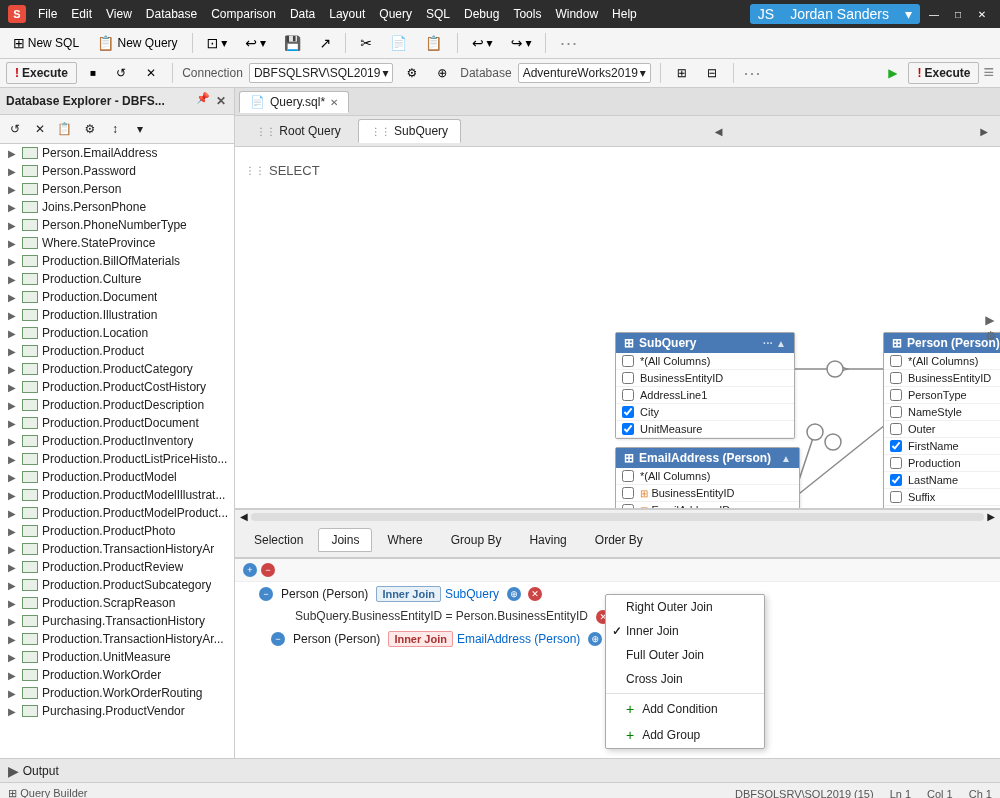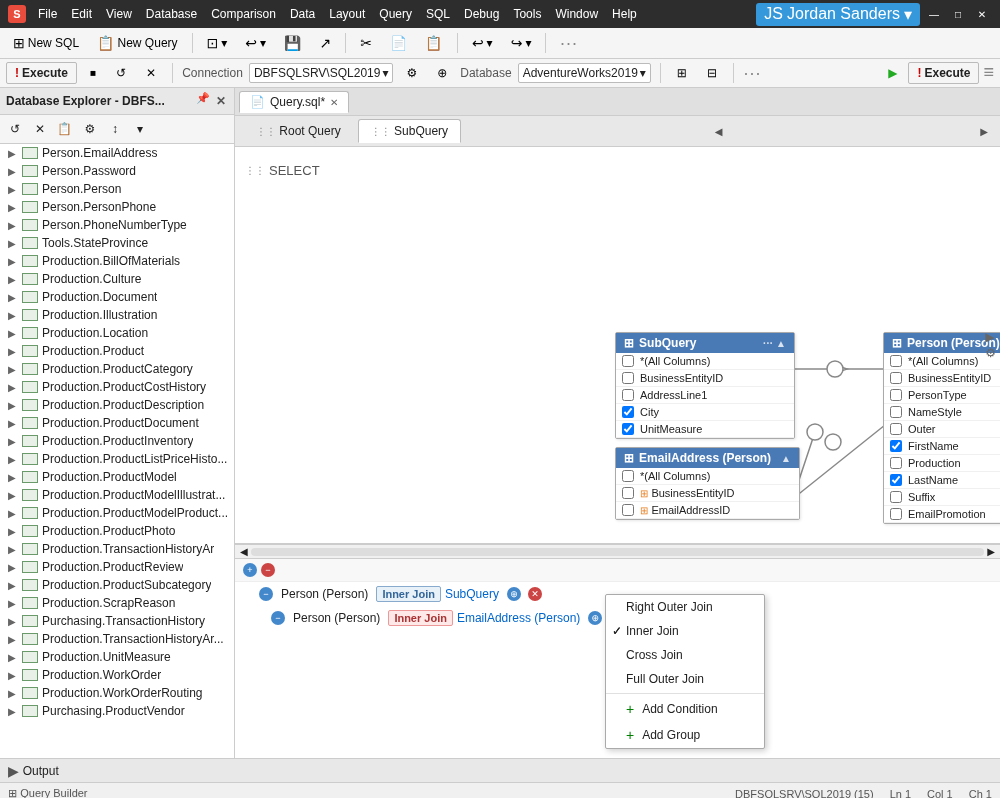--- a/index.html
+++ b/index.html
@@ -5,21 +5,21 @@
     * { box-sizing: border-box; margin: 0; padding: 0; }
     body { font-family: 'Segoe UI', Arial, sans-serif; font-size: 12px; background: #f0f0f0; color: #222; overflow: hidden; width: 1000px; height: 798px; }
 
     
     .title-bar { display: flex; align-items: center; justify-content: space-between; background: #2d2d2d; color: #fff; height: 28px; padding: 0 8px; }
     .title-bar-left { display: flex; align-items: center; gap: 6px; }
     .title-logo { width: 18px; height: 18px; background: #e74c3c; border-radius: 3px; display: flex; align-items: center; justify-content: center; font-weight: bold; font-size: 11px; color: white; }
     .title-menu { display: flex; gap: 2px; }
     .title-menu span { padding: 2px 6px; font-size: 12px; cursor: pointer; }
     .title-bar-right { display: flex; align-items: center; gap: 4px; }
-    .user-badge { background: #3498db; color: white; padding: 2px 8px; border-radius: 3px; font-size: 16px; display: flex; align-items: center; gap: 4px; }
+    .user-badge { background: #3498db; color: white; padding: 2px 8px; border-radius: 3px; font-size: 14px; display: flex; align-items: center; gap: 16px; }
     .win-btn { width: 20px; height: 20px; display: flex; align-items: center; justify-content: center; cursor: pointer; font-size: 10px; }
 
     
     .toolbar { background: #f5f5f5; border-bottom: 1px solid #ccc; display: flex; align-items: center; padding: 3px 6px; gap: 4px; flex-wrap: wrap; }
     .toolbar-btn { display: flex; align-items: center; gap: 3px; padding: 3px 6px; border: 1px solid transparent; background: transparent; cursor: pointer; font-size: 12px; border-radius: 2px; white-space: nowrap; }
     .toolbar-btn .icon { font-size: 14px; }
     .toolbar-sep { width: 1px; height: 20px; background: #ccc; margin: 0 3px; }
     .toolbar-dropdown { display: flex; align-items: center; gap: 2px; border: 1px solid #bbb; background: white; padding: 2px 4px; border-radius: 2px; }
 
     
@@ -244,31 +244,31 @@
           <span class="sidebar-item-text">Person.Password</span>
         </div>
         <div class="sidebar-item">
           <span class="expand-icon">▶</span>
           <span style="width:16px;height:12px;background:#e8f0e8;border:1px solid #6a9a6a;display:inline-block;margin-right:4px;flex-shrink:0;"></span>
           <span class="sidebar-item-text">Person.Person</span>
         </div>
         <div class="sidebar-item">
           <span class="expand-icon">▶</span>
           <span style="width:16px;height:12px;background:#e8f0e8;border:1px solid #6a9a6a;display:inline-block;margin-right:4px;flex-shrink:0;"></span>
-          <span class="sidebar-item-text">Person.PersonPhone</span>
+          <span class="sidebar-item-text">Joins.PersonPhone</span>
         </div>
         <div class="sidebar-item">
           <span class="expand-icon">▶</span>
           <span style="width:16px;height:12px;background:#e8f0e8;border:1px solid #6a9a6a;display:inline-block;margin-right:4px;flex-shrink:0;"></span>
           <span class="sidebar-item-text">Person.PhoneNumberType</span>
         </div>
         <div class="sidebar-item">
           <span class="expand-icon">▶</span>
           <span style="width:16px;height:12px;background:#e8f0e8;border:1px solid #6a9a6a;display:inline-block;margin-right:4px;flex-shrink:0;"></span>
-          <span class="sidebar-item-text">Tools.StateProvince</span>
+          <span class="sidebar-item-text">Where.StateProvince</span>
         </div>
         <div class="sidebar-item">
           <span class="expand-icon">▶</span>
           <span style="width:16px;height:12px;background:#e8f0e8;border:1px solid #6a9a6a;display:inline-block;margin-right:4px;flex-shrink:0;"></span>
           <span class="sidebar-item-text">Production.BillOfMaterials</span>
         </div>
         <div class="sidebar-item">
           <span class="expand-icon">▶</span>
           <span style="width:16px;height:12px;background:#e8f0e8;border:1px solid #6a9a6a;display:inline-block;margin-right:4px;flex-shrink:0;"></span>
           <span class="sidebar-item-text">Production.Culture</span>
@@ -560,61 +560,73 @@
         <div style="cursor:pointer; font-size:12px; color:#666;">⚙</div>
       </div>
     </div>
 
     <div class="h-scroll">
       <div style="font-size:10px; cursor:pointer; padding:0 3px;">◀</div>
       <div class="h-scroll-inner"></div>
       <div style="font-size:10px; cursor:pointer; padding:0 3px;">▶</div>
     </div>
 
+    <div class="tabs-panel" id="tabs-panel">
+        <div class="tab-btn">Selection</div>
+        <div class="tab-btn active">Joins</div>
+        <div class="tab-btn">Where</div>
+        <div class="tab-btn">Group By</div>
+        <div class="tab-btn">Having</div>
+        <div class="tab-btn">Order By</div>
+      </div>
 
     <div class="bottom-panel" style="height: 200px; overflow-y: auto; position: relative;">
 
       <div style="display:flex; align-items:center; padding: 4px 8px; background: #f8f8f8; border-bottom: 1px solid #eee;">
         <div class="open-btn-sm" style="margin-right: 4px;">+</div>
         <div class="close-btn-sm">−</div>
       </div>
 
       <div class="join-row" style="padding-left: 24px;">
         <div class="open-btn-sm">−</div>
         <span style="margin: 0 4px; font-size:12px;">Person (Person)</span>
         <span class="join-type-badge">Inner Join</span>
         <span class="join-link">SubQuery</span>
         <div class="open-btn-sm" style="margin-left: 4px; background: #4488cc;">⊕</div>
         <div class="close-btn-sm" style="margin-left: 3px;">✕</div>
       </div>
 
+      <div style="padding: 3px 8px 3px 60px; font-size: 12px; color: #333;">
+        SubQuery.BusinessEntityID = Person.BusinessEntityID
+        <div class="close-btn-sm" style="display:inline-flex; margin-left: 5px; vertical-align: middle;">✕</div>
+      </div>
 
       <div class="join-row" style="padding-left: 36px;">
         <div class="open-btn-sm">−</div>
         <span style="margin: 0 4px; font-size:12px;">Person (Person)</span>
         <span class="join-type-badge" style="background: #ffe8e8; border-color: #ee9999; color: #aa3333;">Inner Join</span>
         <span class="join-link">EmailAddress (Person)</span>
         <div class="open-btn-sm" style="margin-left: 4px;">⊕</div>
         <div class="close-btn-sm" style="margin-left: 3px;">✕</div>
       </div>
 
 
       <div class="context-menu" style="left: 370px; top: 35px;">
         <div class="context-menu-item">
           <span>Right Outer Join</span>
         </div>
         <div class="context-menu-item checked" style="font-weight: normal;">
           <span style="position:absolute; left:6px; font-size:12px;">✓</span>
           <span>Inner Join</span>
         </div>
         <div class="context-menu-item">
+          <span>Full Outer Join</span>
+        </div>
+        <div class="context-menu-item">
           <span>Cross Join</span>
-        </div>
-        <div class="context-menu-item">
-          <span>Full Outer Join</span>
         </div>
         <div class="context-menu-sep"></div>
         <div class="context-menu-item">
           <span class="menu-icon-add">+</span>
           <span>Add Condition</span>
         </div>
         <div class="context-menu-item">
           <span class="menu-icon-add">+</span>
           <span>Add Group</span>
         </div>

